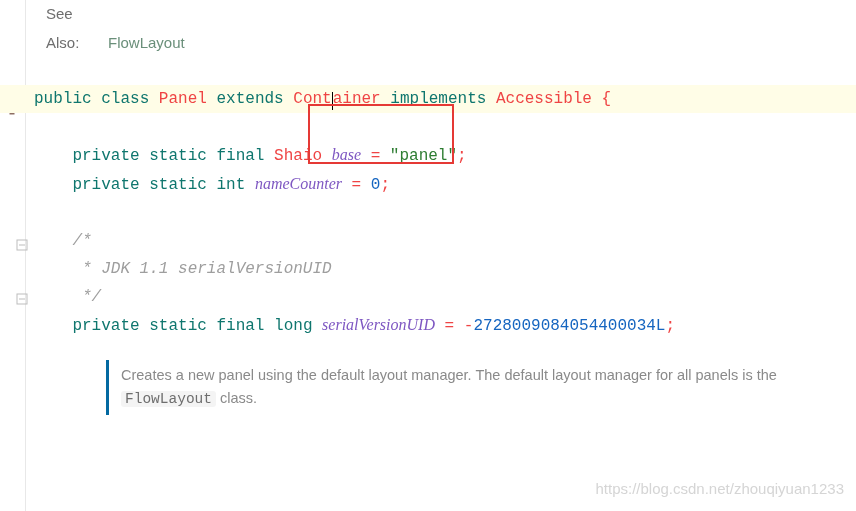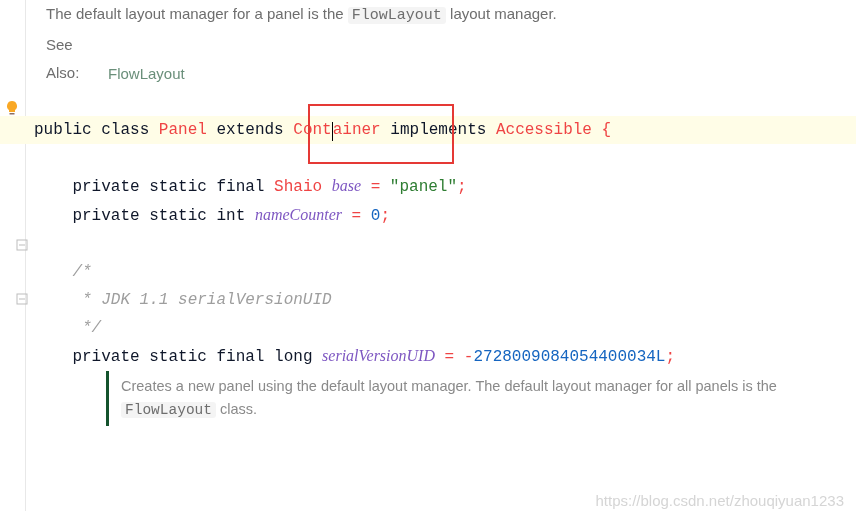--- a/index.html
+++ b/index.html
@@ -54,21 +54,21 @@
     width: 12px;
     height: 12px;
   }
   .code-block {
     font-family: "Consolas","Courier New",monospace;
     font-size: 16px;
     line-height: 1.75;
     padding-left: 34px;
     white-space: pre;
   }
-  .kw { color: #0f172a; }
+  .kw { color: #0f766e; }
   .ident-italic { font-style: italic; color: #7e57c2; font-family: Liberation Serif, serif; }
   .num { color: #1565c0; }
   .str { color: #2e7d32; }
   .comment { color: #9e9e9e; font-style: italic; }
   .plain { color: #ef4444; }
   .class-line {
     background: #fffde7;
     margin-left: -34px;
     padding-left: 34px;
     position: relative;
@@ -80,33 +80,33 @@
   }
   .cursor {
     display: inline-block;
     width: 1px;
     height: 1.15em;
     background: #000;
     vertical-align: text-bottom;
     margin-bottom: -2px;
   }
   .inner-doc {
-    margin: 0 0 6px 72px;
-    border-left: 3px solid #14532d;
+    margin: 20px 0 6px 72px;
+    border-left: 3px solid #0369a1;
     padding: 4px 24px 4px 12px;
     font-family: "Segoe UI", Arial, sans-serif;
     font-size: 14.5px;
     color: #8a8a8a;
     line-height: 1.6;
     white-space: normal;
   }
   .watermark {
     position: absolute;
     right: 12px;
-    bottom: 2px;
+    bottom: 14px;
     color: #d5d5d5;
     font-size: 15px;
     font-family: Arial, sans-serif;
   }
 </style>
 </head>
 <body>
 
 <div class="gutter"></div>
 
@@ -124,23 +124,20 @@
     </svg>
 </div>
 <div class="fold-marker" style="top:291px">
   <svg viewBox="0 0 12 12">
       <rect x="1" y="1" width="10" height="10" fill="none" stroke="#bdbdbd"></rect>
       <line x1="3" y1="6" x2="9" y2="6" stroke="#bdbdbd"></line>
     </svg>
 </div>
 
 <div class="doc-block">
-  <div>
-    <span>The default layout manager for a panel is the </span><span class="doc-code-inline">FlowLayout</span><span> layout manager.</span>
-  </div>
   <div class="doc-line">
     <span class="label">See Also:</span><a class="doc-link" href="#">FlowLayout</a>
   </div>
 </div>
 
 <div class="code-block">
 <div class="class-line"><span class="kw">public</span> <span class="kw">class</span> <span class="plain">Panel</span> <span class="kw">extends</span> <span class="plain"><span>Cont</span><span class="cursor"></span><span>ainer</span></span> <span class="kw">implements</span> <span class="plain">Accessible</span> <span class="plain">{</span></div>
     <span class="kw">private</span> <span class="kw">static</span> <span class="kw">final</span> <span class="plain">Shaio</span> <span class="ident-italic">base</span> <span class="plain">=</span> <span class="str">"panel"</span><span class="plain">;</span>
     <span class="kw">private</span> <span class="kw">static</span> <span class="kw">int</span> <span class="ident-italic">nameCounter</span> <span class="plain">=</span> <span class="num">0</span><span class="plain">;</span>
 

